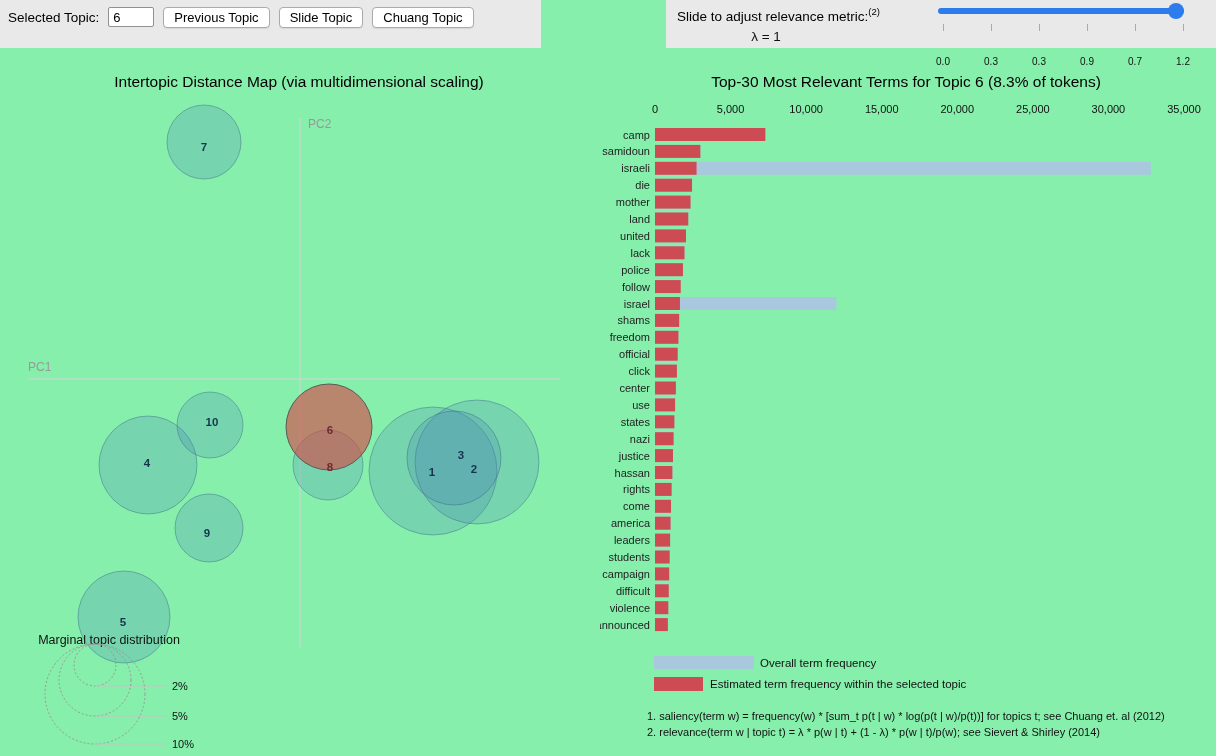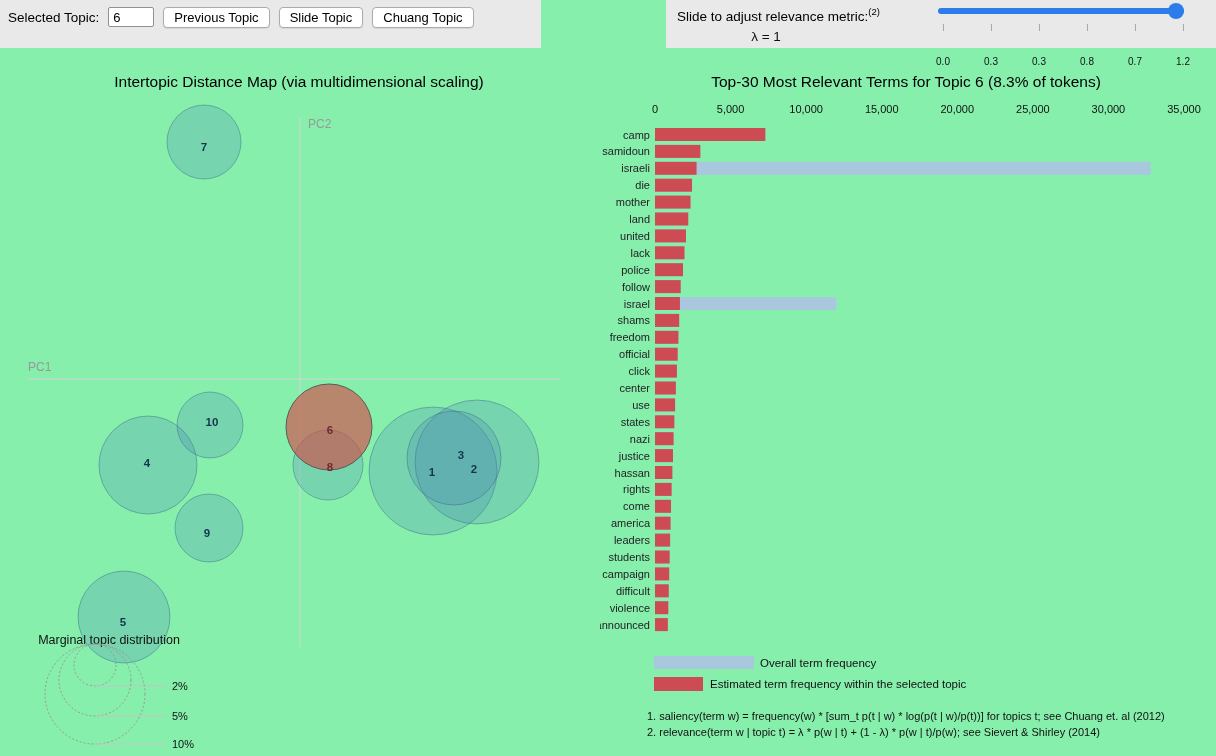--- a/index.html
+++ b/index.html
@@ -68,21 +68,21 @@
     <div id="slider-track"></div>
     <div id="slider-knob"></div>
     <div id="slider-ticks">
         <div class="slider-tick-mark" style="left: 277px;"></div>
         <div class="slider-tick-label" style="left: 260px;">0.0</div>
         <div class="slider-tick-mark" style="left: 325px;"></div>
         <div class="slider-tick-label" style="left: 308px;">0.3</div>
         <div class="slider-tick-mark" style="left: 373px;"></div>
         <div class="slider-tick-label" style="left: 356px;">0.3</div>
         <div class="slider-tick-mark" style="left: 421px;"></div>
-        <div class="slider-tick-label" style="left: 404px;">0.8</div>
+        <div class="slider-tick-label" style="left: 404px;">0.9</div>
         <div class="slider-tick-mark" style="left: 469px;"></div>
         <div class="slider-tick-label" style="left: 452px;">0.7</div>
         <div class="slider-tick-mark" style="left: 517px;"></div>
         <div class="slider-tick-label" style="left: 500px;">1.2</div>
       </div>
   </div>
 
   <svg id="map-svg" width="600" height="696">
     <text class="panel-title" x="299" y="27">Intertopic Distance Map (via multidimensional scaling)</text>
     <line class="axis-line" x1="28" y1="319" x2="560" y2="319"></line>

